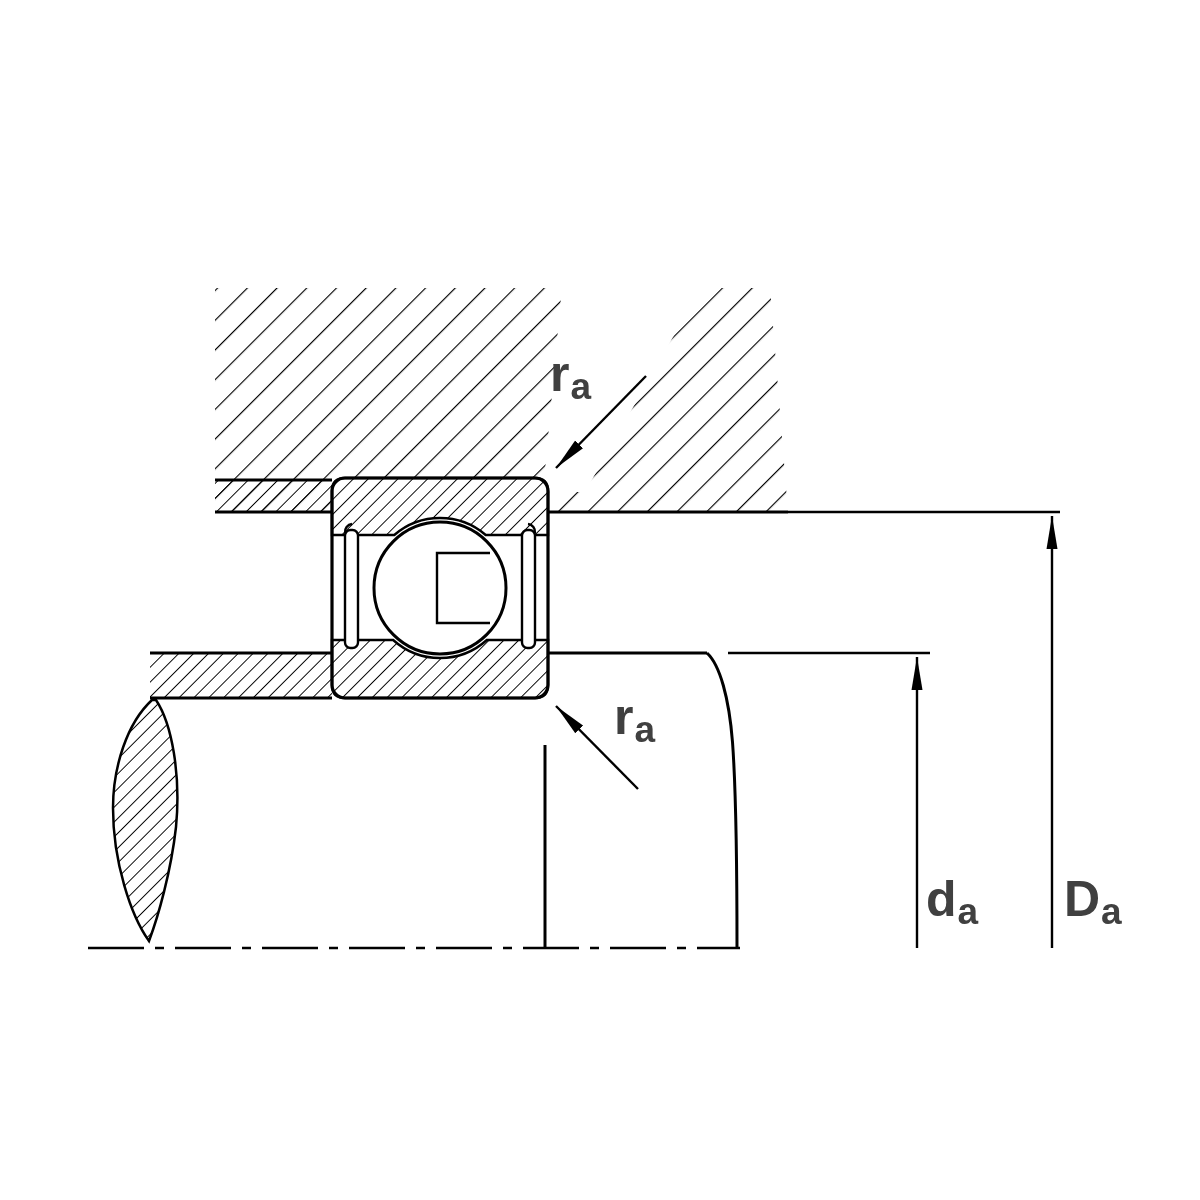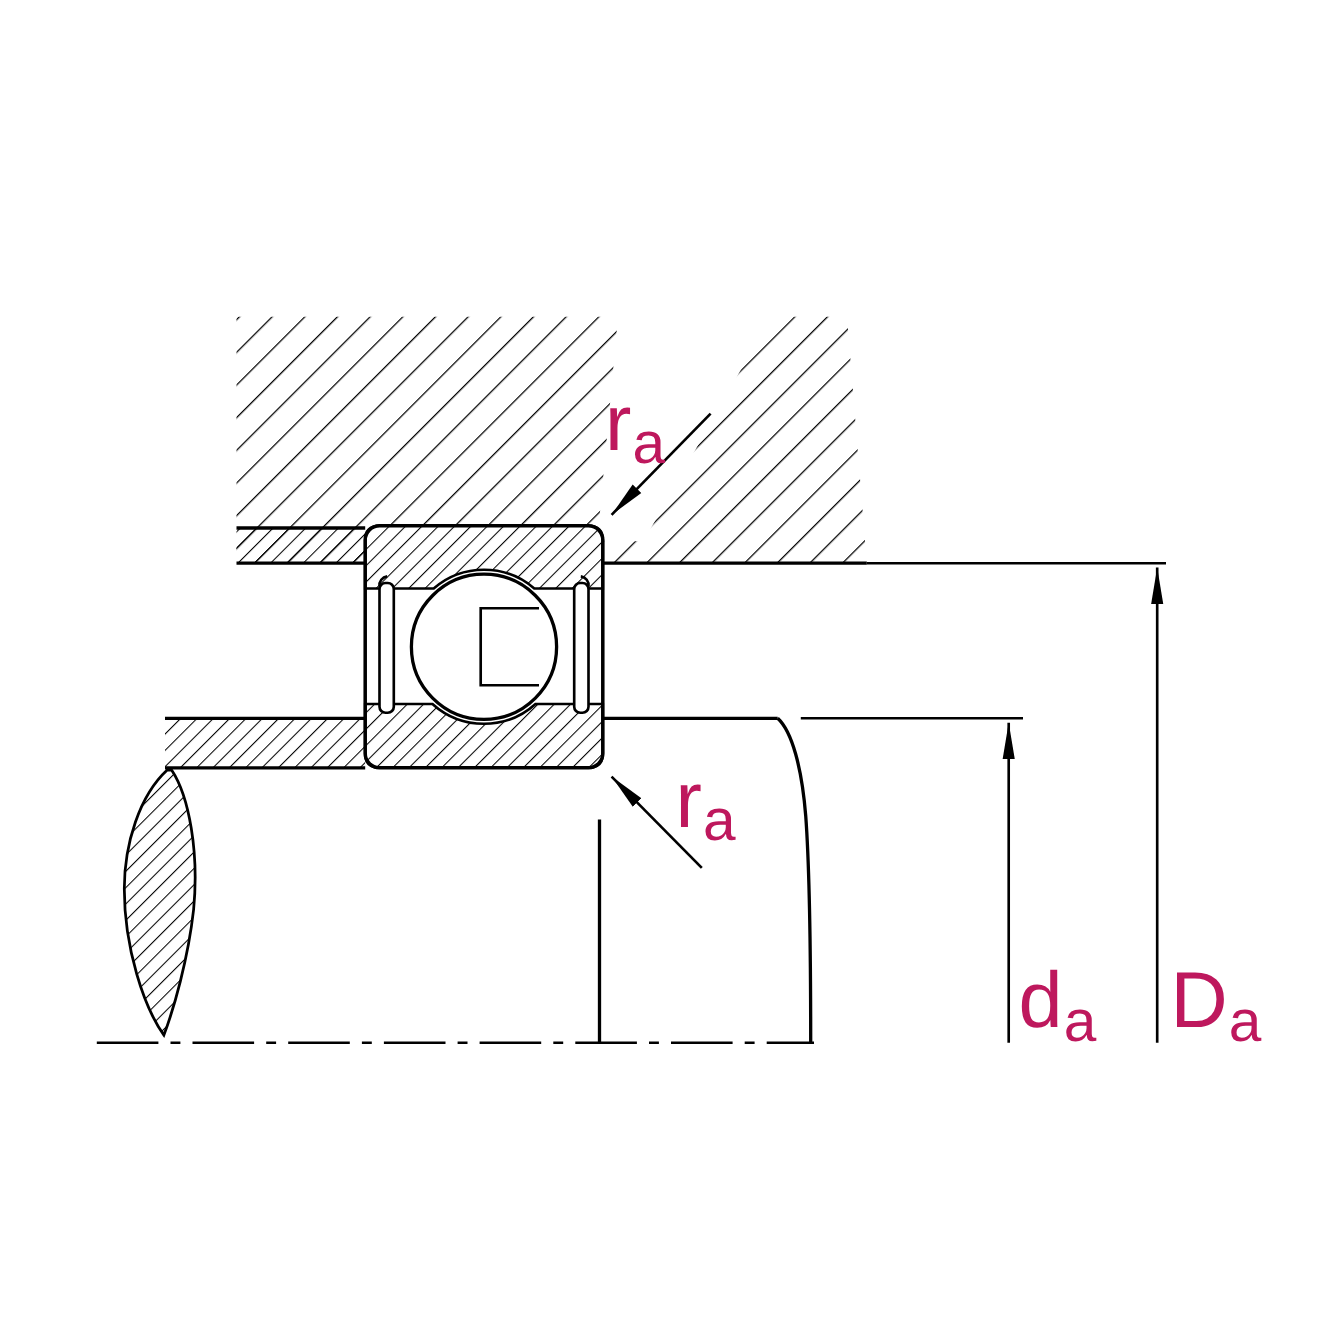--- a/index.html
+++ b/index.html
@@ -15,24 +15,25 @@
     overflow: hidden;
   }
   .canvas svg {
     position: absolute;
     left: 0;
     top: 0;
   }
   .label {
     position: absolute;
     font-family: "Liberation Sans", sans-serif;
-    font-size: 72px;
-    color: #be185d;
+    font-size: 50px;
+    color: #404040;
     line-height: 1;
     white-space: nowrap;
+    font-weight: bold;
   }
   .label .sub {
     font-size: 0.74em;
     position: relative;
     top: 0.22em;
     margin-left: 1px;
   }
 </style>
 </head>
 <body>

